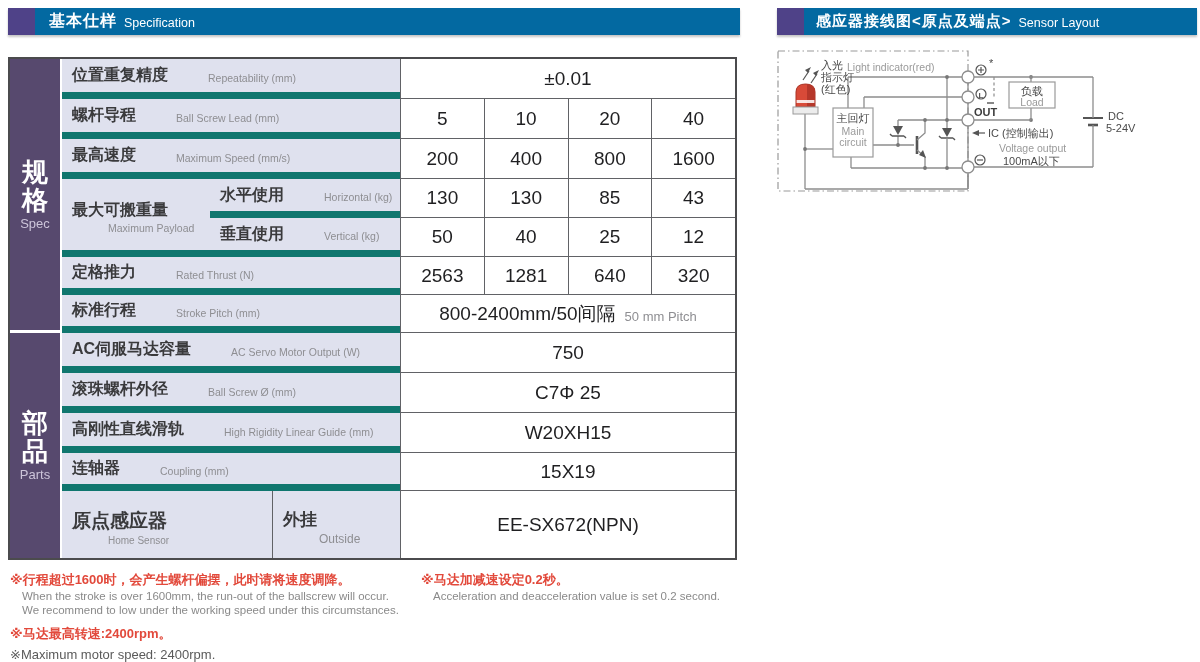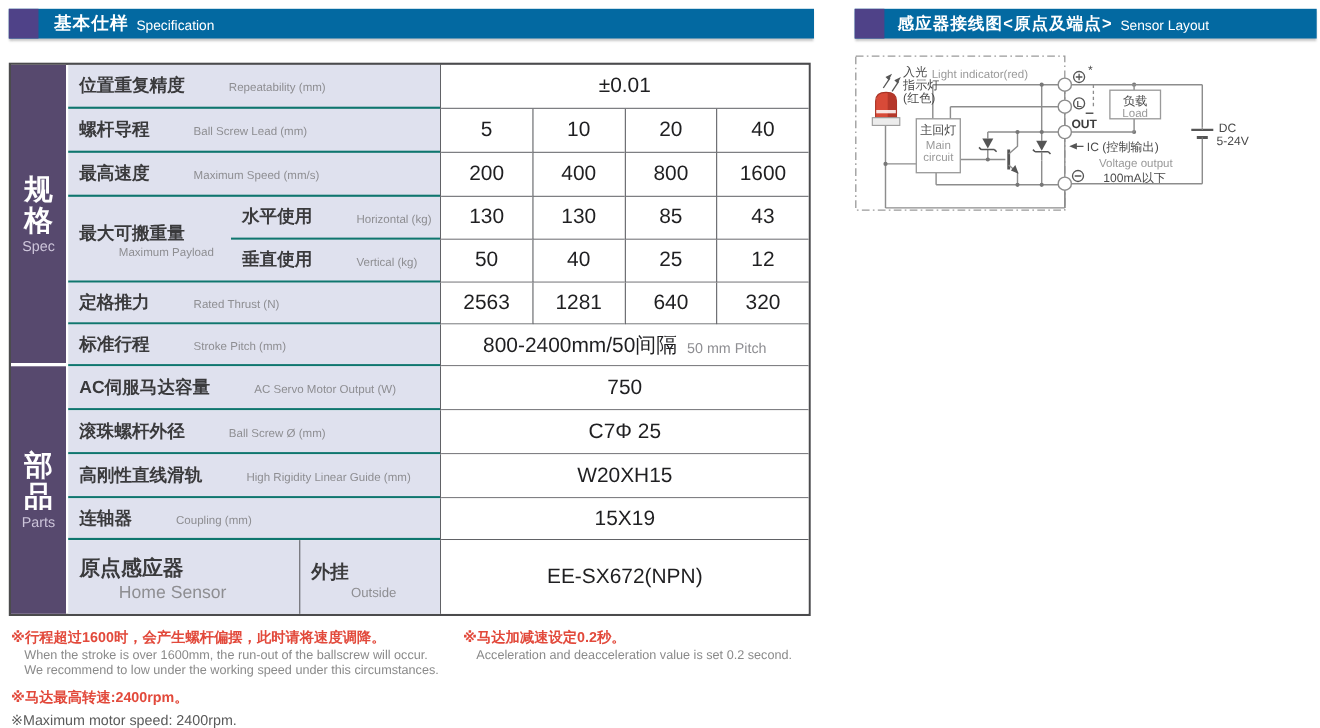--- a/index.html
+++ b/index.html
@@ -18,21 +18,21 @@
   .spec-table{position:absolute;left:8px;top:57px;width:729px;height:503px;border:2px solid #4b4b4d;background:#fff;display:flex;box-sizing:border-box;}
   .side{width:50px;display:flex;flex-direction:column;background:#fff;flex:0 0 auto;}
   .side-cell{background:#57496e;display:flex;flex-direction:column;align-items:center;justify-content:center;color:#fff;}
   .side-cell.spec{height:271px;margin-bottom:3px;}
   .side-cell.parts{flex:1;}
   .side-cell .ch{font-size:26px;font-weight:bold;line-height:1.08;}
   .side-cell .se{font-size:13px;color:#cdc5da;margin-top:2px;}
 
   .main{flex:1;margin-left:2px;display:flex;flex-direction:column;}
   .row{display:flex;}
-  .lbl,.lbl-group,.lbl-sub{background:#dfe1ee;border-bottom:2px solid #0f766e;box-sizing:border-box;display:flex;align-items:center;padding-left:10px;overflow:hidden;}
+  .lbl,.lbl-group,.lbl-sub{background:#dfe1ee;border-bottom:7px solid #0f766e;box-sizing:border-box;display:flex;align-items:center;padding-left:10px;overflow:hidden;}
   .lbl{flex:0 0 338px;}
   .lbl .zh,.lbl-group .zh,.lbl-sub .zh{font-size:16px;font-weight:600;color:#3a3a3c;white-space:nowrap;}
   .lbl .en,.lbl-group .en,.lbl-sub .en{font-size:10.5px;color:#8e8e92;margin-left:4px;margin-top:4px;white-space:nowrap;padding-left:36px;}
   .stack{display:block;padding-top:4px;}
   .stack .zh{display:block;}
   .stack .en{display:block;margin-left:0;margin-top:1px;}
   .vals{flex:1;display:flex;border-left:1px solid #616266;box-sizing:border-box;}
   .val{flex:1;display:flex;align-items:center;justify-content:center;border-bottom:1px solid #616266;box-sizing:border-box;font-size:19px;color:#1f1f21;background:#fff;}
   .val + .val{border-left:1px solid #616266;}
   .val-span{flex:1;display:flex;align-items:center;justify-content:center;border-bottom:1px solid #616266;box-sizing:border-box;font-size:19px;color:#1f1f21;background:#fff;}
@@ -225,21 +225,21 @@
         </div>
         <div class="vals">
             <div class="val-span">15X19</div>
           </div>
       </div>
 
       <div class="row sensor last" style="flex:1;">
         <div class="lbl">
           <div class="stack">
             <span class="zh" style="font-size:19px;">原点感应器</span>
-            <span class="en" style="font-size:16px;">Home Sensor</span>
+            <span class="en" style="font-size:10px;">Home Sensor</span>
           </div>
         </div>
         <div class="lbl-sub">
           <div class="stack">
             <span class="zh" style="font-size:17px;">外挂</span>
             <span class="en" style="font-size:12px;">Outside</span>
           </div>
         </div>
         <div class="vals">
             <div class="val-span">EE-SX672(NPN)</div>

